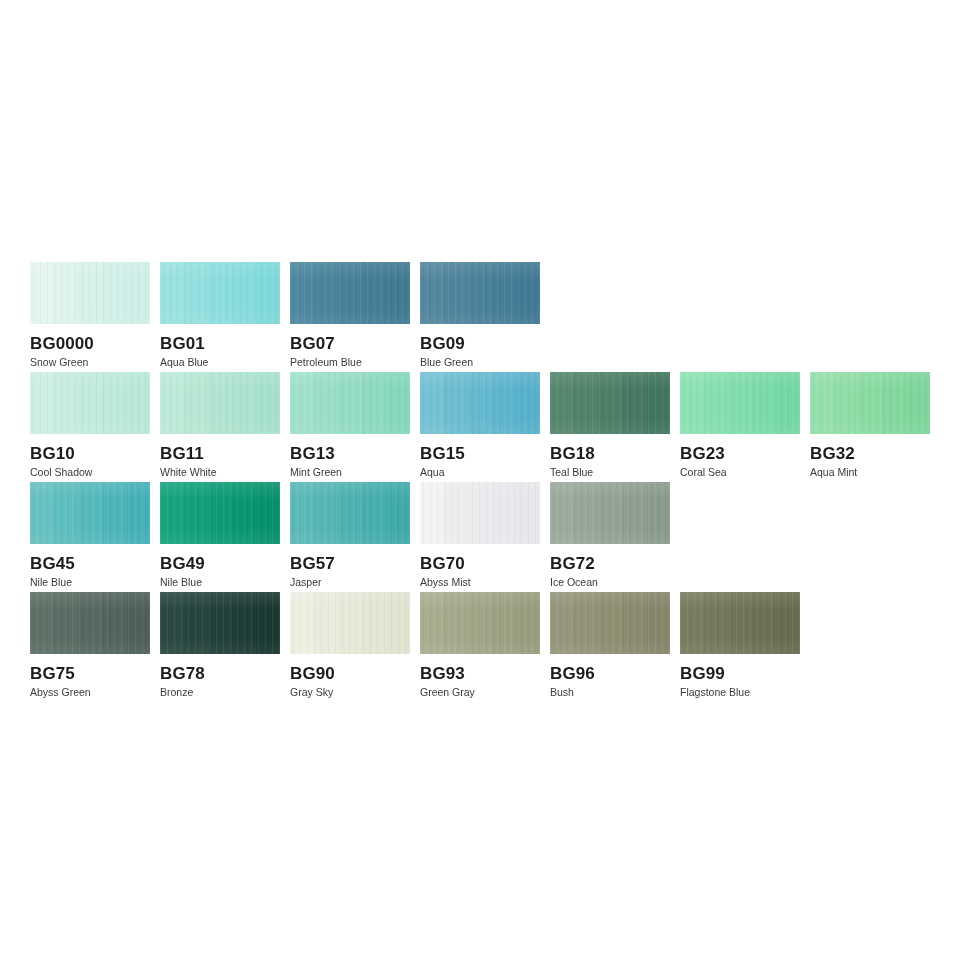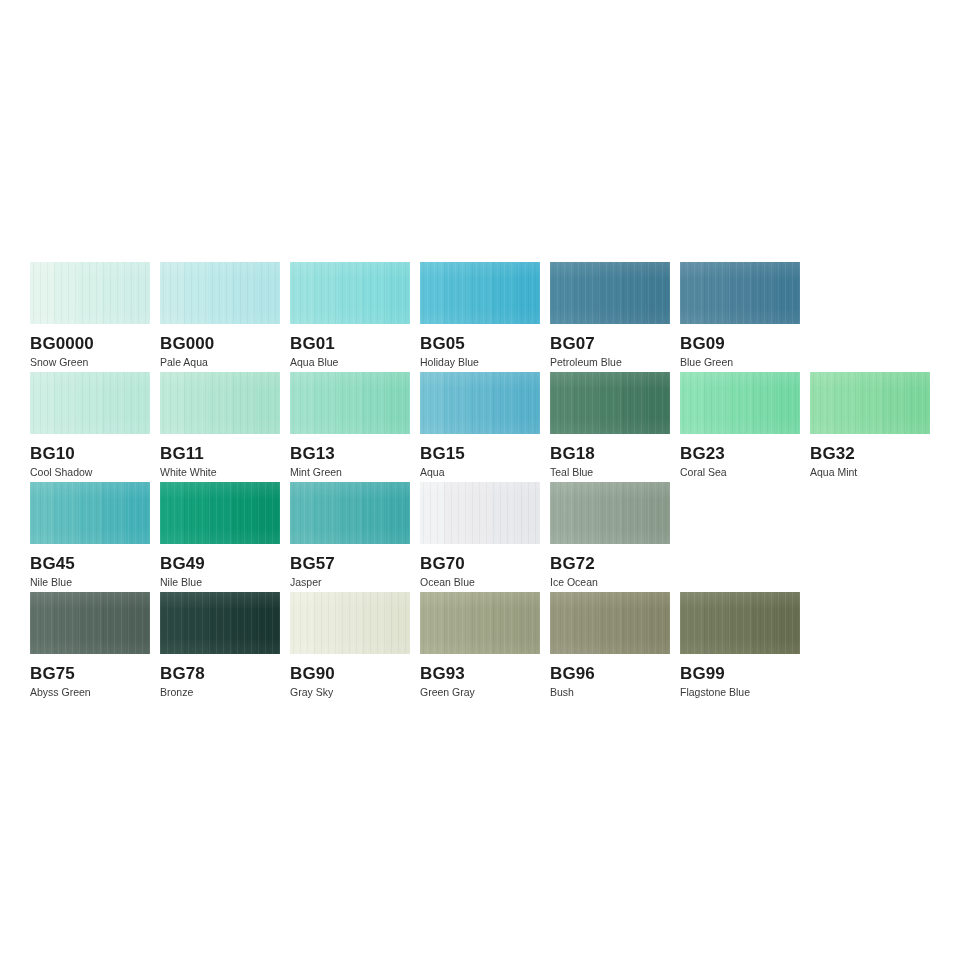--- a/index.html
+++ b/index.html
@@ -115,65 +115,35 @@
             </div>
             <div class="chip-grain"></div>
             <div class="chip-sheen"></div>
           </div>
           <div class="swatch-code">BG0000</div>
           <div class="swatch-name">Snow Green</div>
         </div>
         <div class="swatch-cell">
           <div class="swatch-chip">
             <div class="chip-bands">
-              <i style="background: rgb(200, 236, 234);"></i>
-              <i style="background: rgb(193, 234, 234);"></i>
-              <i style="background: rgb(187, 232, 233);"></i>
-              <i style="background: rgb(182, 230, 232);"></i>
-              <i style="background: rgb(178, 229, 231);"></i>
-            </div>
-            <div class="chip-grain"></div>
-            <div class="chip-sheen"></div>
-          </div>
-          <div class="swatch-code">BG000</div>
-          <div class="swatch-name">Pale Aqua</div>
-        </div>
-        <div class="swatch-cell">
-          <div class="swatch-chip">
-            <div class="chip-bands">
               <i style="background: rgb(154, 226, 223);"></i>
               <i style="background: rgb(147, 224, 222);"></i>
               <i style="background: rgb(140, 222, 221);"></i>
               <i style="background: rgb(134, 220, 220);"></i>
               <i style="background: rgb(127, 217, 218);"></i>
             </div>
             <div class="chip-grain"></div>
             <div class="chip-sheen"></div>
           </div>
           <div class="swatch-code">BG01</div>
           <div class="swatch-name">Aqua Blue</div>
         </div>
         <div class="swatch-cell">
           <div class="swatch-chip">
             <div class="chip-bands">
-              <i style="background: rgb(93, 195, 216);"></i>
-              <i style="background: rgb(85, 190, 213);"></i>
-              <i style="background: rgb(79, 186, 211);"></i>
-              <i style="background: rgb(71, 182, 209);"></i>
-              <i style="background: rgb(64, 177, 207);"></i>
-            </div>
-            <div class="chip-grain"></div>
-            <div class="chip-sheen"></div>
-          </div>
-          <div class="swatch-code">BG05</div>
-          <div class="swatch-name">Holiday Blue</div>
-        </div>
-        <div class="swatch-cell">
-          <div class="swatch-chip">
-            <div class="chip-bands">
               <i style="background: rgb(77, 136, 160);"></i>
               <i style="background: rgb(73, 132, 156);"></i>
               <i style="background: rgb(70, 128, 153);"></i>
               <i style="background: rgb(67, 125, 150);"></i>
               <i style="background: rgb(64, 122, 147);"></i>
             </div>
             <div class="chip-grain"></div>
             <div class="chip-sheen"></div>
           </div>
           <div class="swatch-code">BG07</div>
@@ -354,21 +324,21 @@
               <i style="background: rgb(240, 242, 243);"></i>
               <i style="background: rgb(237, 237, 240);"></i>
               <i style="background: rgb(235, 235, 238);"></i>
               <i style="background: rgb(232, 233, 236);"></i>
               <i style="background: rgb(230, 231, 234);"></i>
             </div>
             <div class="chip-grain"></div>
             <div class="chip-sheen"></div>
           </div>
           <div class="swatch-code">BG70</div>
-          <div class="swatch-name">Ocean Blue</div>
+          <div class="swatch-name">Abyss Mist</div>
         </div>
         <div class="swatch-cell">
           <div class="swatch-chip">
             <div class="chip-bands">
               <i style="background: rgb(154, 171, 156);"></i>
               <i style="background: rgb(150, 167, 152);"></i>
               <i style="background: rgb(146, 163, 148);"></i>
               <i style="background: rgb(142, 159, 144);"></i>
               <i style="background: rgb(138, 155, 140);"></i>
             </div>

